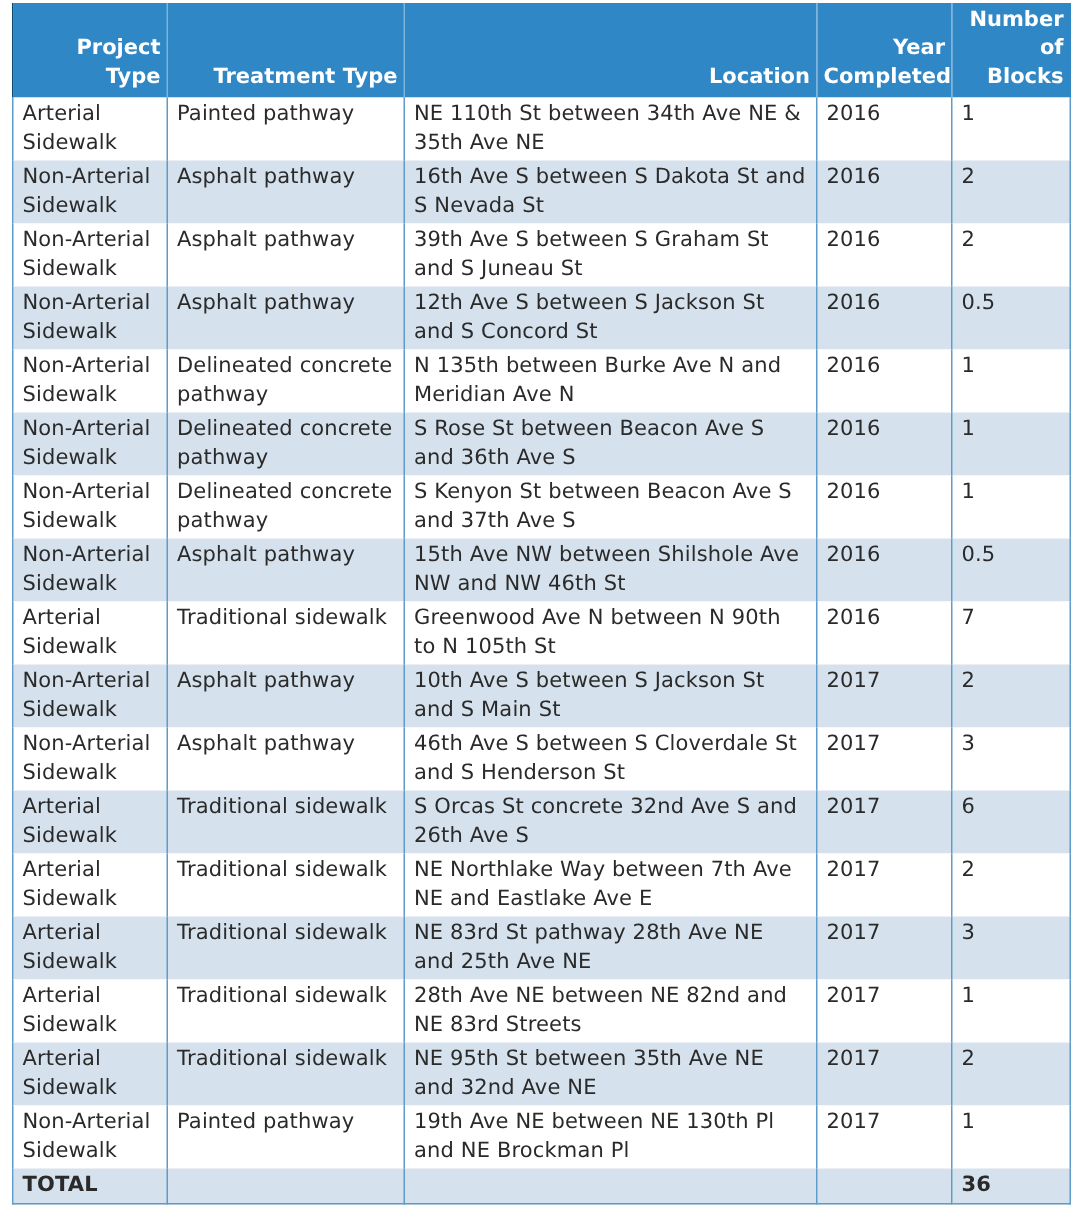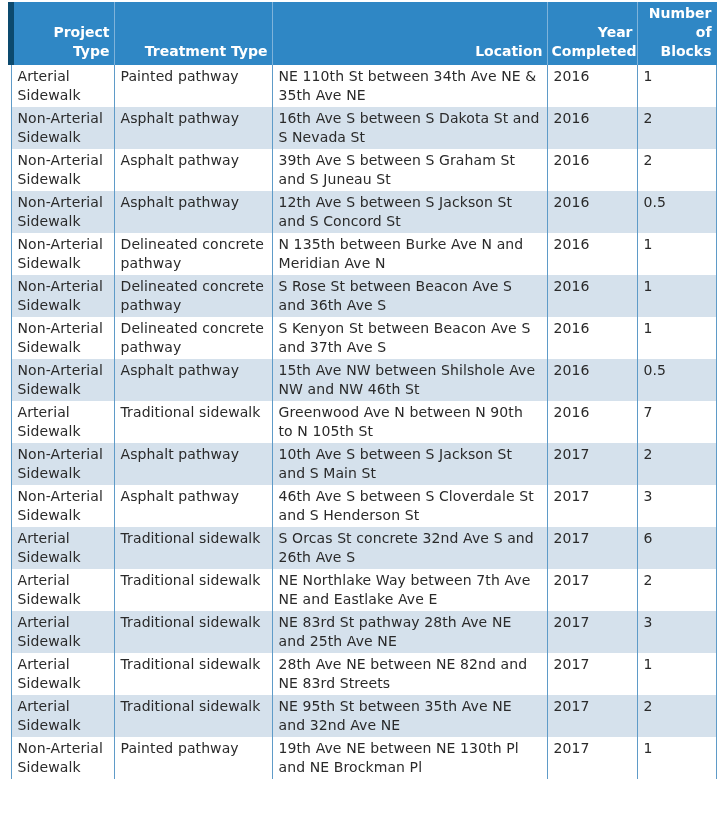--- a/index.html
+++ b/index.html
@@ -25,21 +25,21 @@
     font-size: 14px;
     line-height: 19px;
     vertical-align: bottom;
     padding: 2px 4px 4px 4px;
     border-left: 1px solid #7fb3da;
     border-right: 1px solid #7fb3da;
     height: 38px;
     text-align: right;
     margin-top: 48px;
   }
-  table.proj th:first-child { border-left: 6px solid #0c4a6e; }
+  table.proj th:first-child { border-left: 1px solid #0c4a6e; }
   table.proj th:last-child { border-right: 1px solid #2f87c5; }
   table.proj td {
     padding: 2px 6px 2px 6px;
     line-height: 19px;
     vertical-align: top;
     border-left: 1px solid #5f9bc8;
     border-right: 1px solid #5f9bc8;
     height: 39px;
     box-sizing: border-box;
     letter-spacing: 0.1px;
@@ -187,14 +187,21 @@
         <td class="center">2017</td>
         <td class="center">2</td>
       </tr>
     <tr>
         <td>Non-Arterial Sidewalk</td>
         <td>Painted pathway</td>
         <td>19th Ave NE between NE 130th Pl and NE Brockman Pl</td>
         <td class="center">2017</td>
         <td class="center">1</td>
       </tr>
+    <tr class="total">
+      <td>TOTAL</td>
+      <td></td>
+      <td></td>
+      <td></td>
+      <td class="center">36</td>
+    </tr>
   </tbody>
 </table>
 
 </body></html>

